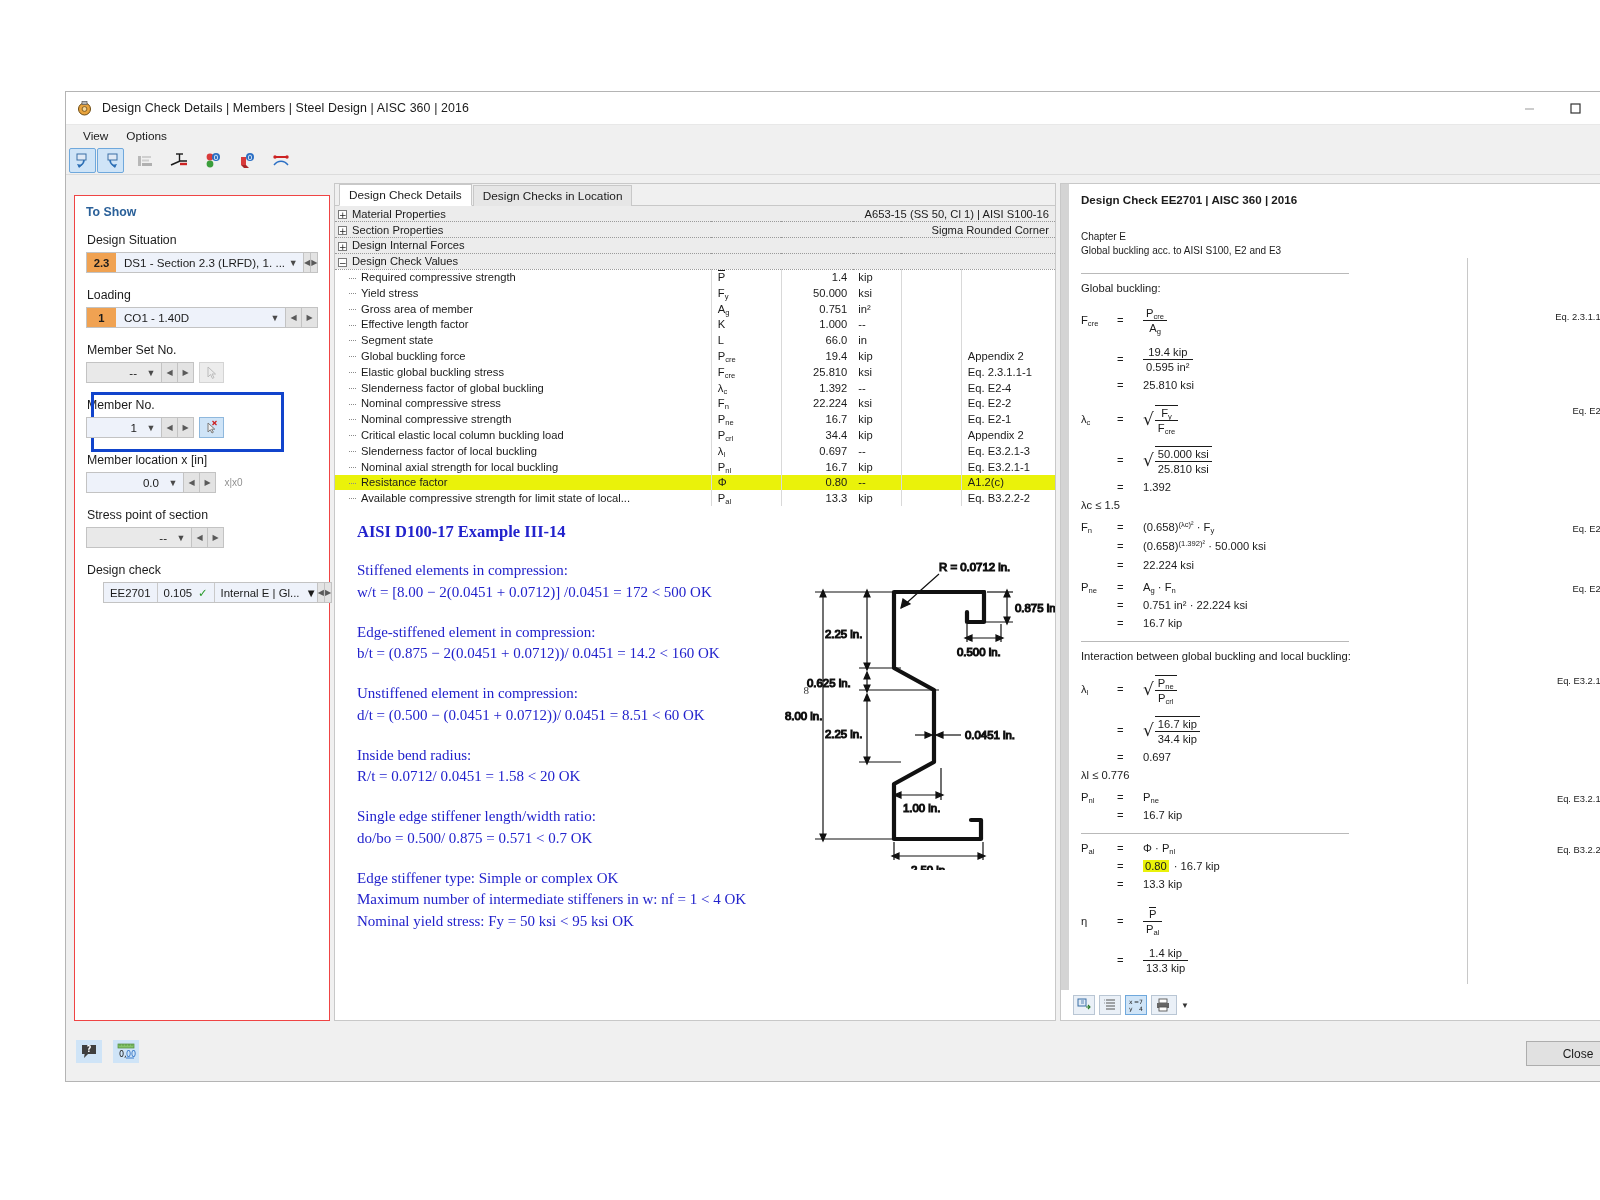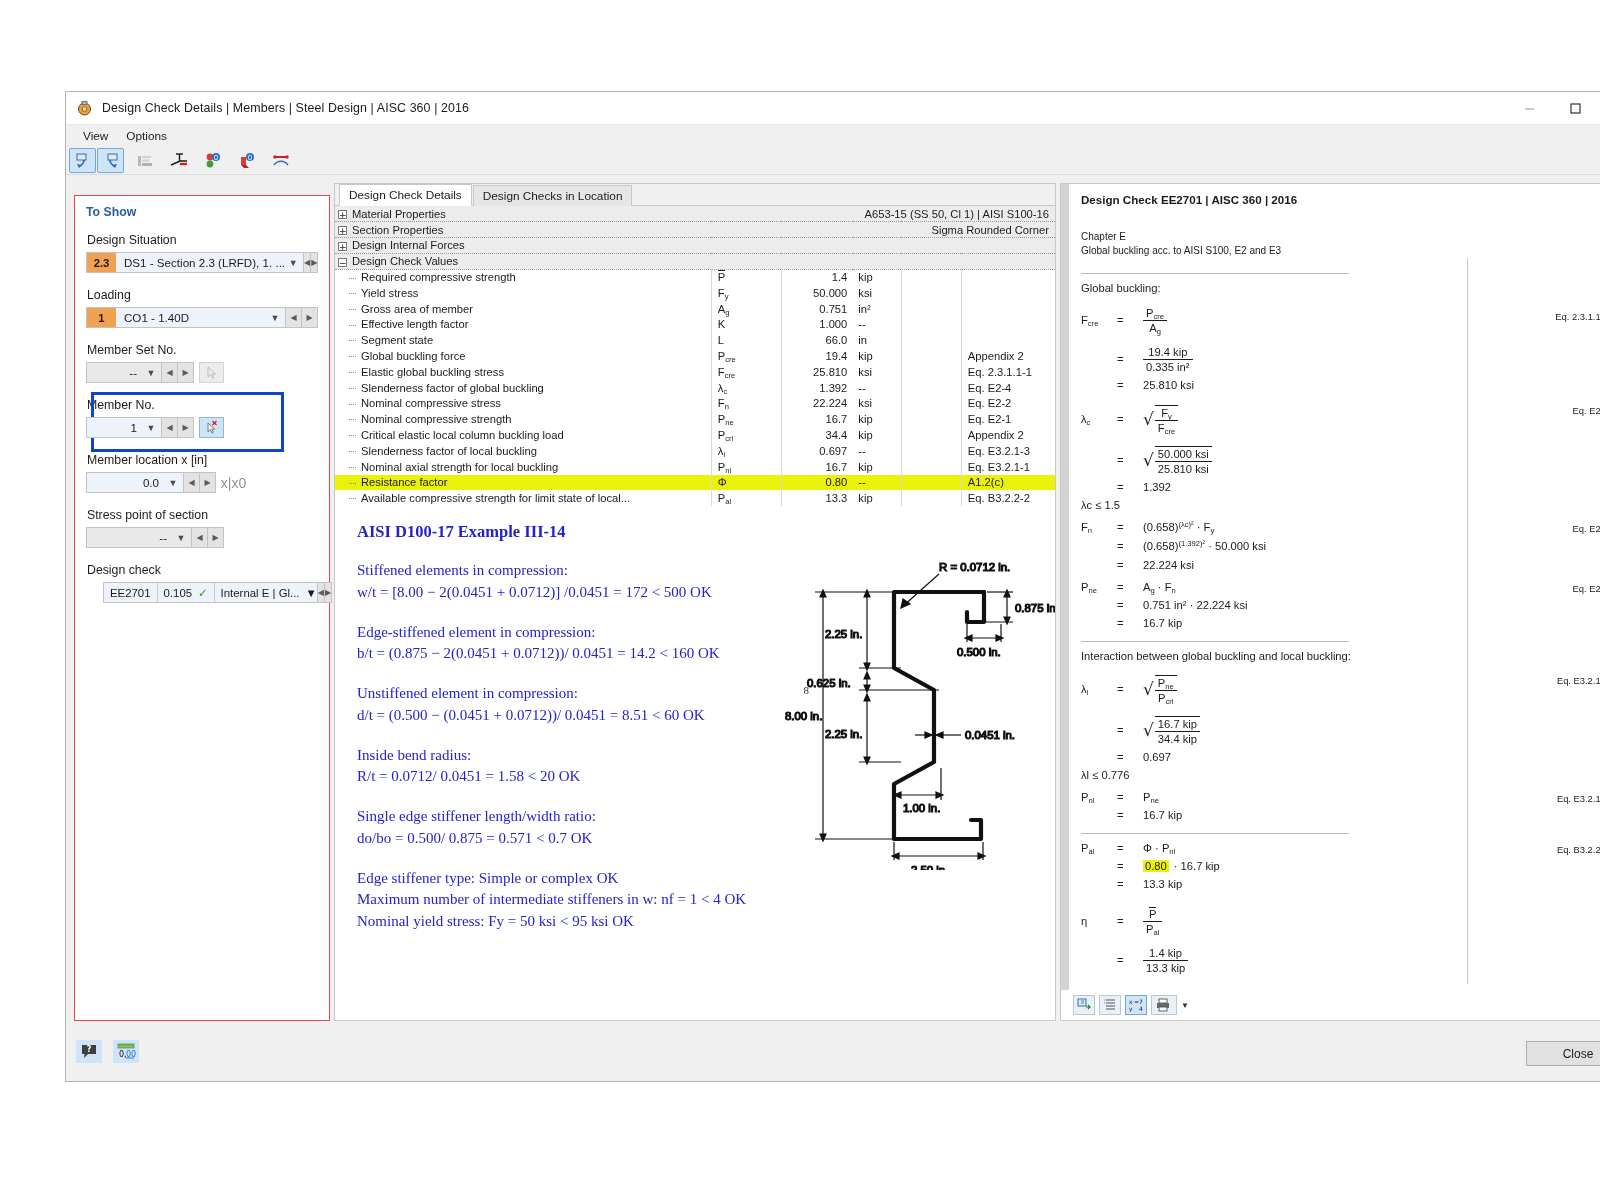--- a/index.html
+++ b/index.html
@@ -383,21 +383,21 @@
         </div>
 
         <div class="fld-label">Member location x [in]</div>
         <div class="fld-row" style="width:160px;">
           <div class="combo">
             <span class="ctext right">0.0</span>
             <span class="caret">▼</span>
           </div>
           <div class="spin">◀</div>
           <div class="spin">▶</div>
-          <div class="iconbtn flat" style="font-size:14px;color:#909090;align-items:center;">
+          <div class="iconbtn flat" style="font-size:10px;color:#909090;align-items:center;">
             <span>x|x0</span>
           </div>
         </div>
 
         <div class="fld-label">Stress point of section</div>
         <div class="fld-row" style="width:138px;">
           <div class="combo" style="background:#e9e9e9;">
             <span class="ctext right">--</span>
             <span class="caret">▼</span>
           </div>
@@ -724,21 +724,21 @@
                 <span class="frac">
                   <span class="num"><span>P</span><sub>cre</sub></span>
                   <span class="den"><span>A</span><sub>g</sub></span>
                 </span>
               </div>
               <div class="eqrow" style="height:34px;">
                 <span class="lhs"></span>
                   <span class="op">=</span>
                 <span class="frac">
                   <span class="num">19.4 kip</span>
-                  <span class="den">0.335 in²</span>
+                  <span class="den">0.595 in²</span>
                 </span>
               </div>
               <div class="eqrow">
                 <span class="lhs"></span>
                   <span class="op">=</span>
                 <span>25.810 ksi</span>
               </div>
             </div>
 
             <div style="position:relative; margin-top:8px;">

